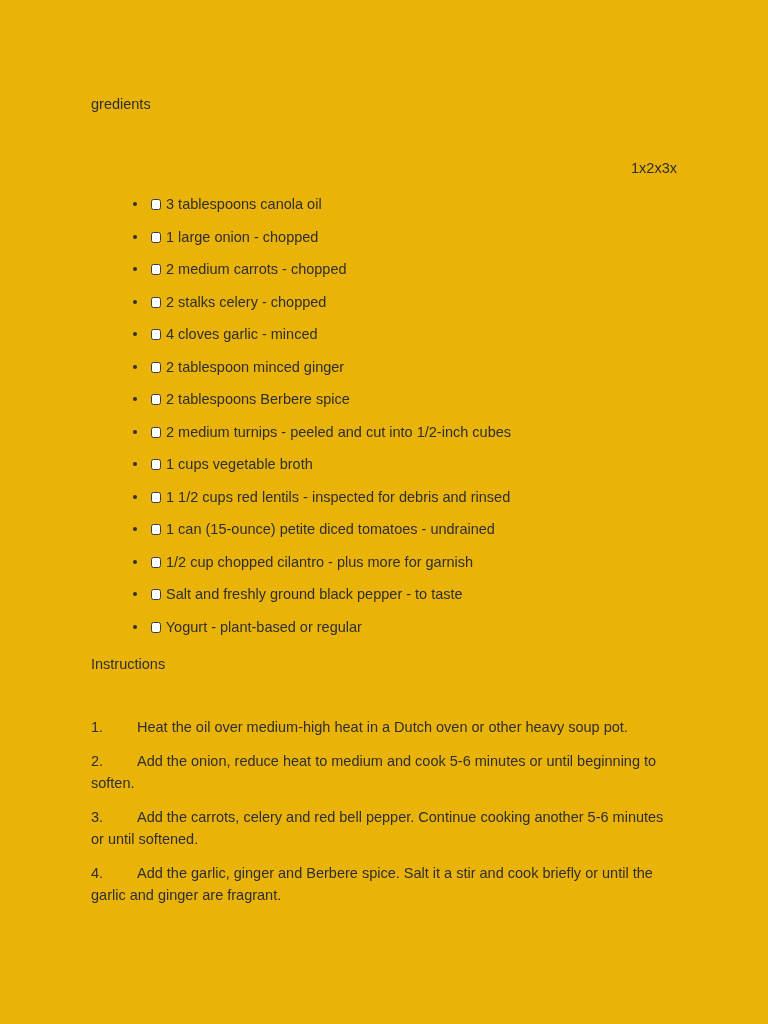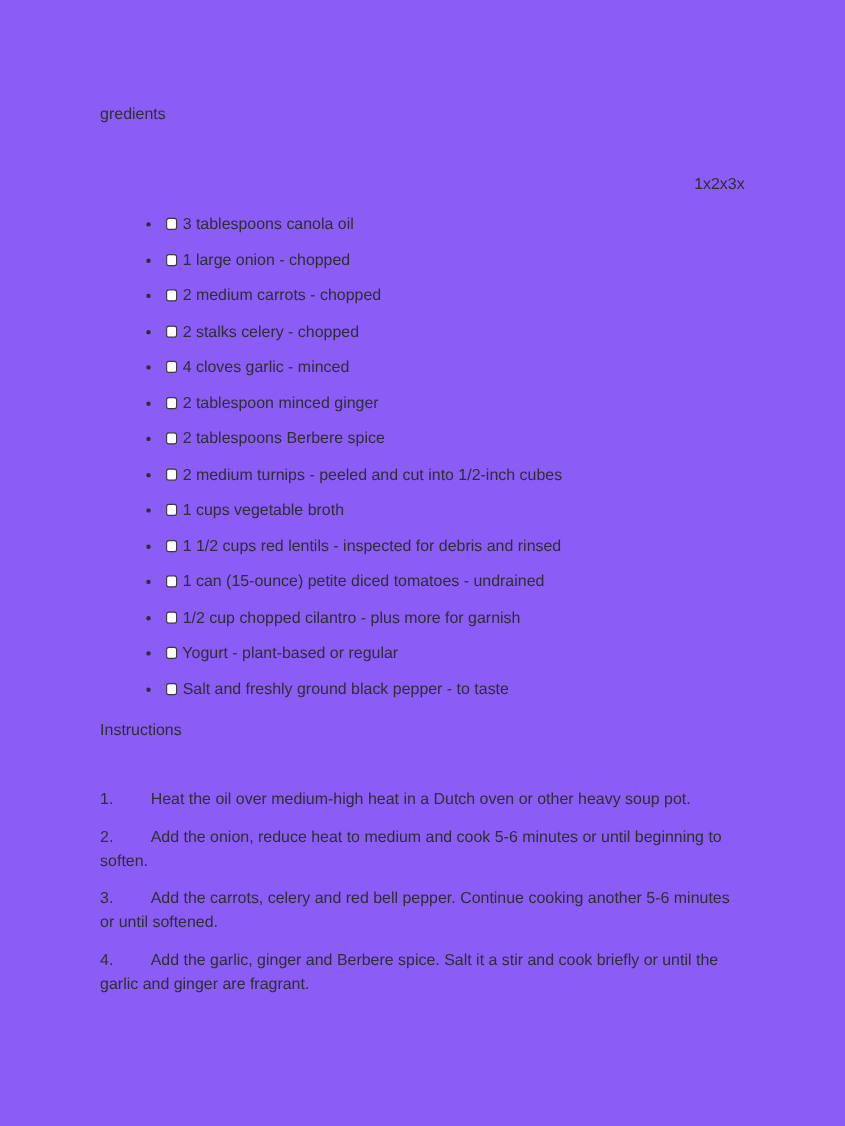--- a/index.html
+++ b/index.html
@@ -6,21 +6,21 @@
     margin: 0;
     padding: 0;
     background: #ffffff;
   }
   .page {
     position: relative;
     width: 768px;
     height: 1024px;
     box-sizing: border-box;
     padding: 94px 91px 0 91px;
-    background: #8b5cf6;
+    background: #eab308;
     font-family: "Liberation Sans", "DejaVu Sans", sans-serif;
     font-size: 14.5px;
     color: #2f2f2f;
     overflow: hidden;
   }
   .heading {
     line-height: 20px;
     margin: 0 0 44px 0;
   }
   .servings {
@@ -140,26 +140,26 @@
       <span>1 can (15-ounce) petite diced tomatoes - undrained</span>
     </li>
       <li>
       <span class="bullet"></span>
       <span class="checkbox"></span>
       <span>1/2 cup chopped cilantro - plus more for garnish</span>
     </li>
       <li>
       <span class="bullet"></span>
       <span class="checkbox"></span>
-      <span>Yogurt - plant-based or regular</span>
+      <span>Salt and freshly ground black pepper - to taste</span>
     </li>
       <li>
       <span class="bullet"></span>
       <span class="checkbox"></span>
-      <span>Salt and freshly ground black pepper - to taste</span>
+      <span>Yogurt - plant-based or regular</span>
     </li>
     </ul>
 
   <div class="heading2">Instructions</div>
 
   <div class="steps">
       <p class="step"><span class="step-num">1.</span><span>Heat the oil over medium-high heat in a Dutch oven or other heavy soup pot.</span></p>
       <p class="step"><span class="step-num">2.</span><span>Add the onion, reduce heat to medium and cook 5-6 minutes or until beginning to soften.</span></p>
       <p class="step"><span class="step-num">3.</span><span>Add the carrots, celery and red bell pepper. Continue cooking another 5-6 minutes or until softened.</span></p>
       <p class="step"><span class="step-num">4.</span><span>Add the garlic, ginger and Berbere spice. Salt it a stir and cook briefly or until the garlic and ginger are fragrant.</span></p>

